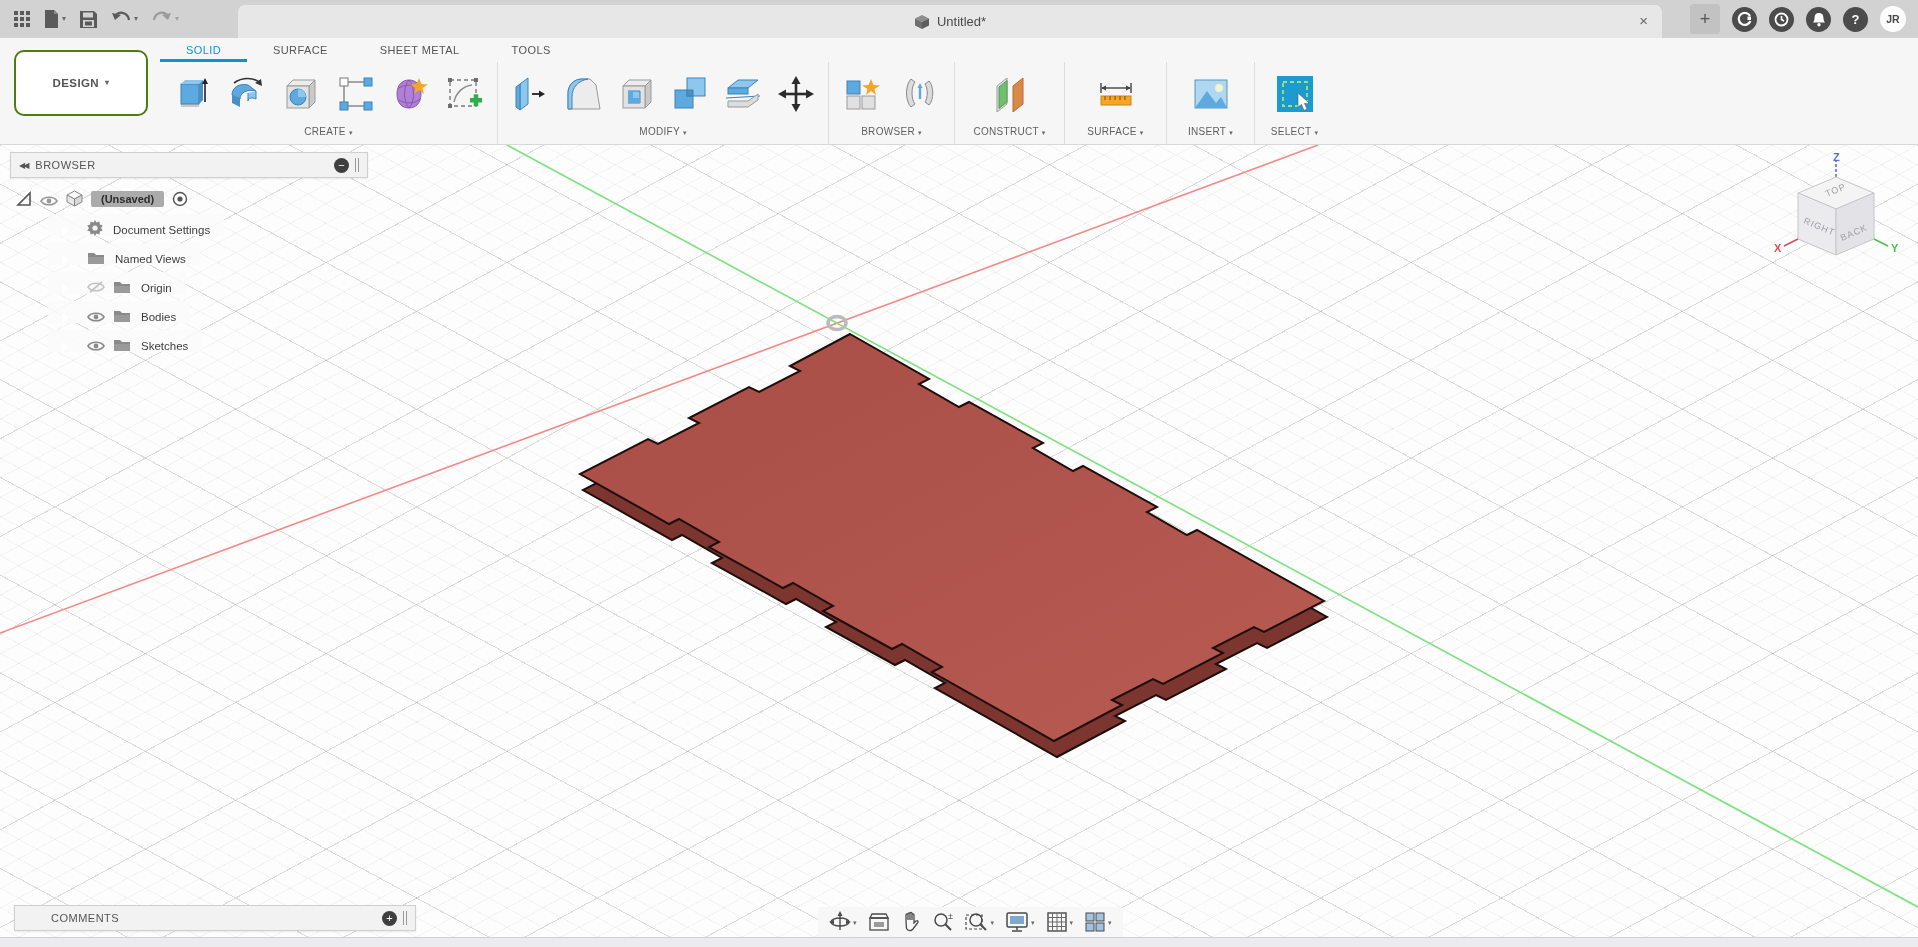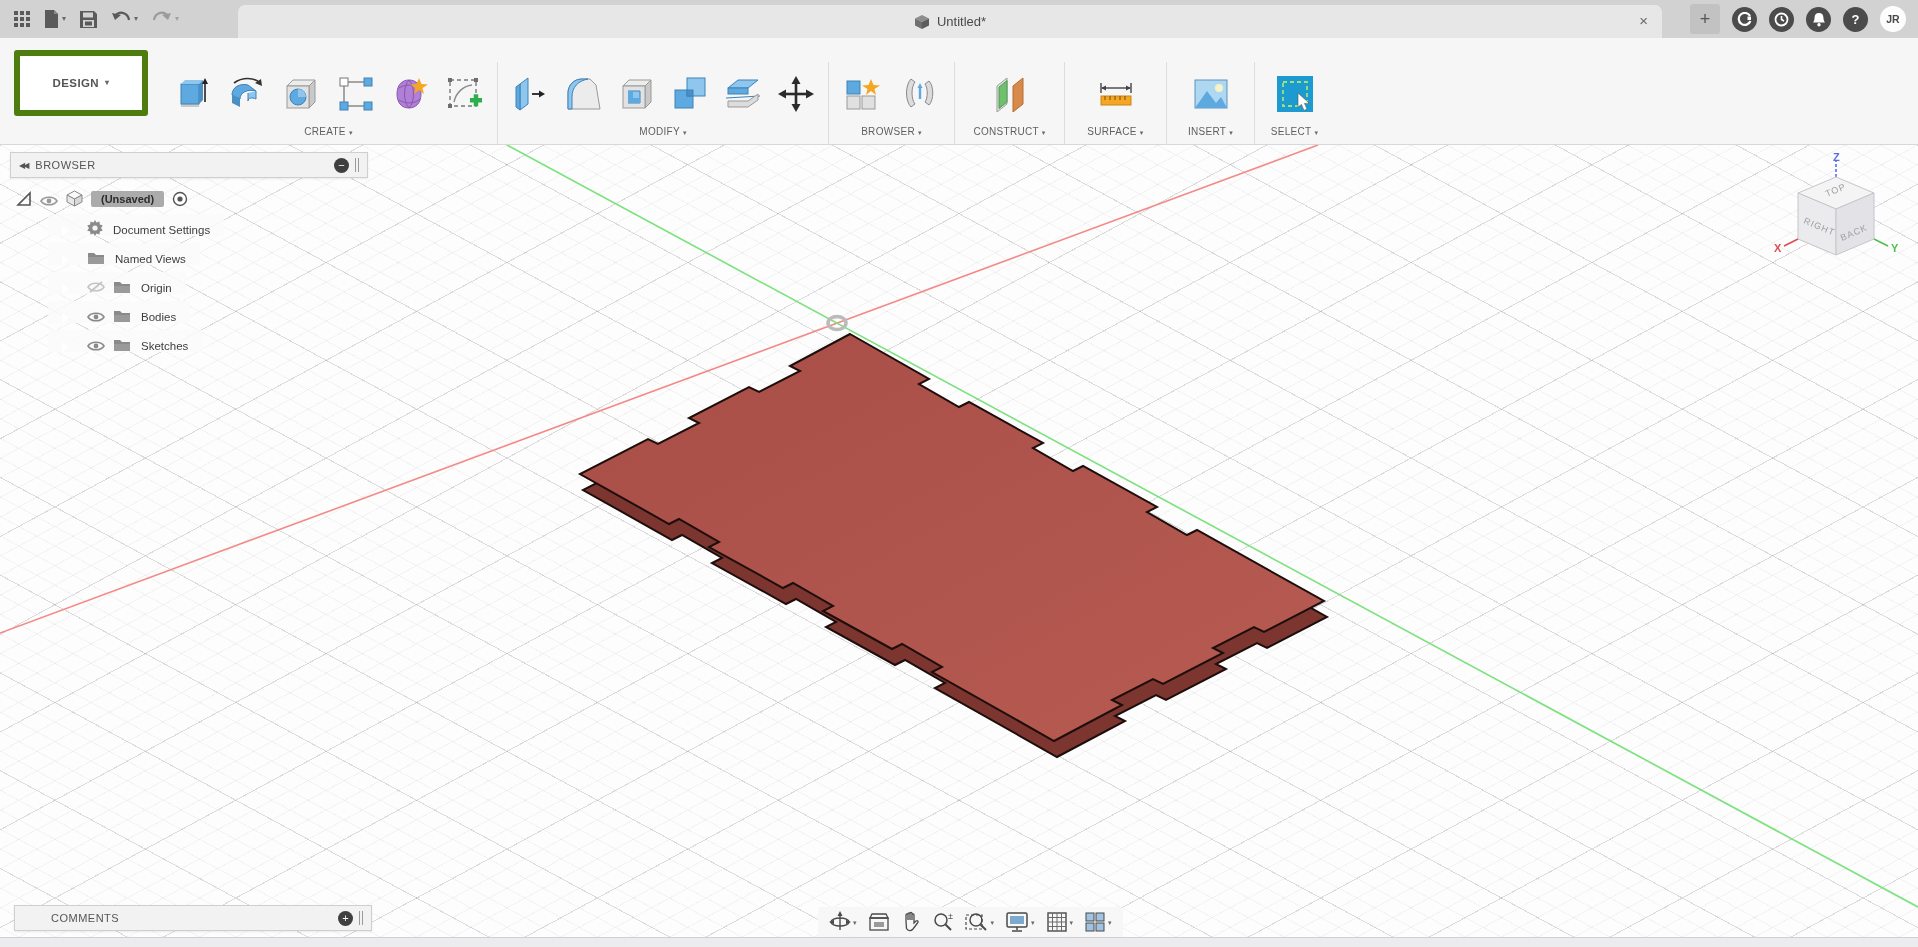--- a/index.html
+++ b/index.html
@@ -16,21 +16,21 @@
   .doc-title { display:flex; align-items:center; gap:7px; font-size:13px; color:#4a4a4a; }
   .doc-close { position:absolute; right:14px; top:6px; font-size:15px; color:#6a6a6a; line-height:20px; }
   .tb-right { position:absolute; right:0; top:0; height:38px; display:flex; align-items:center; gap:12px; padding-right:12px; }
   .newtab-btn { width:30px; height:30px; background:#c2c2c2; border-radius:3px; display:flex; align-items:center; justify-content:center; font-size:18px; color:#555; }
   .circ { width:25px; height:25px; border-radius:50%; background:#4b4b4b; display:flex; align-items:center; justify-content:center; color:#fff; font-size:13px; font-weight:bold; }
   .avatar { width:26px; height:26px; border-radius:50%; background:#fdfdfd; display:flex; align-items:center; justify-content:center; color:#4a4a4a; font-size:10.5px; font-weight:bold; }
 
   
   .toolbar { position:relative; height:107px; background:#f6f6f6; border-bottom:1px solid #d8d8d8; }
   .design-btn { position:absolute; left:14px; top:12px; width:134px; height:66px; background:#fff;
-    border:6px solid #4d7c0f; border-radius:3px; display:flex; align-items:center; justify-content:center;
+    border:2px solid #4d7c0f; border-radius:10px; display:flex; align-items:center; justify-content:center;
     gap:6px; font-size:11.5px; font-weight:bold; color:#555; letter-spacing:.4px; }
   .tabs-row { position:absolute; left:160px; top:2px; display:flex; }
   .tab { padding:4px 26px 3px; font-size:11px; color:#555; letter-spacing:.4px; border-bottom:3px solid transparent; }
   .tab.active { color:#0696d7; border-bottom-color:#0696d7; }
   .groups-row { position:absolute; left:160px; top:24px; bottom:0; display:flex; }
   .tb-group { display:flex; flex-direction:column; }
   .tb-group + .tb-group { border-left:1px solid #ddd; }
   .tb-icons { flex:1; display:flex; align-items:center; justify-content:space-around; padding:2px 6px 0; }
   .tb-icon { width:44px; height:44px; display:flex; align-items:center; justify-content:center; border-radius:2px; }
   .tb-glabel { text-align:center; font-size:10px; color:#5f5f5f; padding:2px 0 7px; letter-spacing:.3px; white-space:nowrap; }
@@ -56,21 +56,21 @@
 
   .browser-head { left:10px; top:7px; width:358px; }
   .browser-tree { position:absolute; left:10px; top:40px; }
   .tree-row { display:flex; align-items:flex-end; height:22px; margin-bottom:7px; background:rgba(250,250,250,.85); width:max-content; padding-right:14px; }
   .tri { width:0; height:0; border-top:5px solid transparent; border-bottom:5px solid transparent; border-left:7px solid #fff; margin:0 10px 0 14px; position:relative; }
   .tri:before { content:""; position:absolute; left:-9px; top:-7px; width:0; height:0; border-top:7px solid transparent; border-bottom:7px solid transparent; border-left:9px solid #444; z-index:-1; }
   .tree-label { font-size:11.5px; color:#3d3d3d; margin-left:10px; }
   .root-chip { background:#ababab; border-radius:2px; color:#2c2c2c; font-weight:bold; font-size:11px; padding:2px 10px; margin-left:8px; }
   .ticon { margin-left:8px; display:flex; align-items:center; }
 
-  .comments-head { left:14px; top:760px; width:358px; }
+  .comments-head { left:14px; top:760px; width:402px; }
 
   
   .navbar { position:absolute; left:818px; top:762px; height:30px; background:rgba(247,247,247,.95);
     border-radius:3px; display:flex; align-items:center; gap:5px; padding:0 8px; }
   .nav-item { display:flex; align-items:center; gap:2px; padding:0 3px; }
   .nav-item .caret { font-size:7px; }
 
   
   .viewcube { position:absolute; right:16px; top:6px; }
 
@@ -164,20 +164,26 @@
     <span class="avatar">JR</span>
   </div>
 </div>
 
 <div class="toolbar">
   <div class="design-btn">
     <span>DESIGN</span>
     <span class="caret">▾</span>
   </div>
 
+  <div class="tabs-row">
+    <span class="tab active">SOLID</span>
+    <span class="tab">SURFACE</span>
+    <span class="tab">SHEET METAL</span>
+    <span class="tab">TOOLS</span>
+  </div>
 
   <div class="groups-row">
 
     <div class="tb-group" style="width:337px">
       <div class="tb-icons">
         <span class="tb-icon">
           <svg width="36" height="36" viewBox="0 0 36 36">
               <polygon points="6,28 24,28 24,31 6,31" fill="#c9c9c9"></polygon>
               <rect x="6" y="8" width="18" height="20" fill="#5da9e0" stroke="#3c83b8" stroke-width="1"></rect>
               <polygon points="6,8 10,4 28,4 24,8" fill="#8ec6ed"></polygon>

